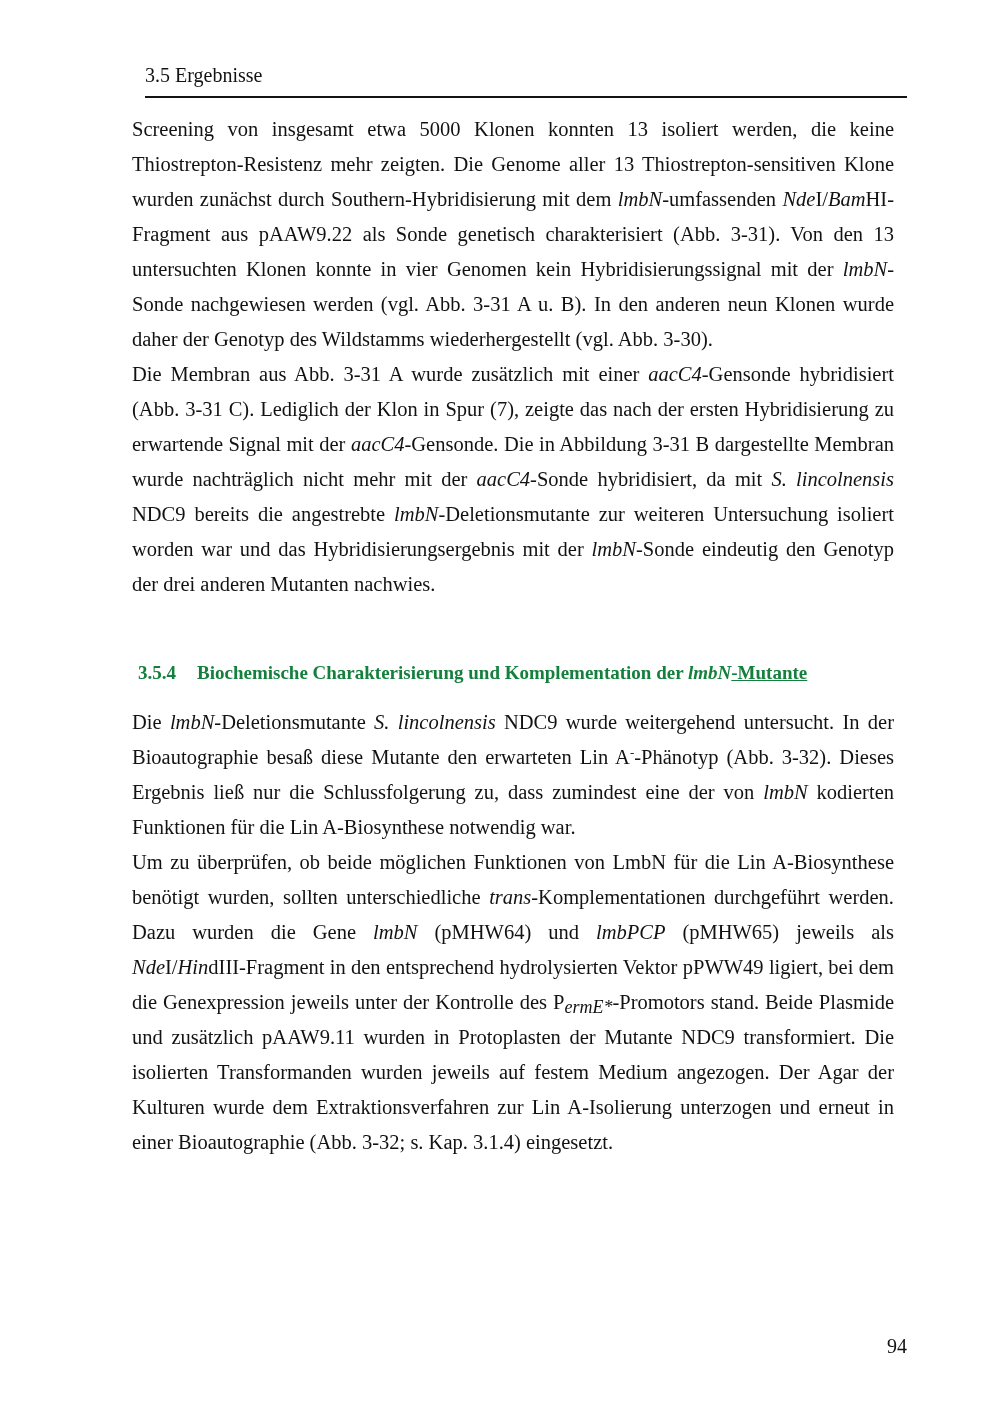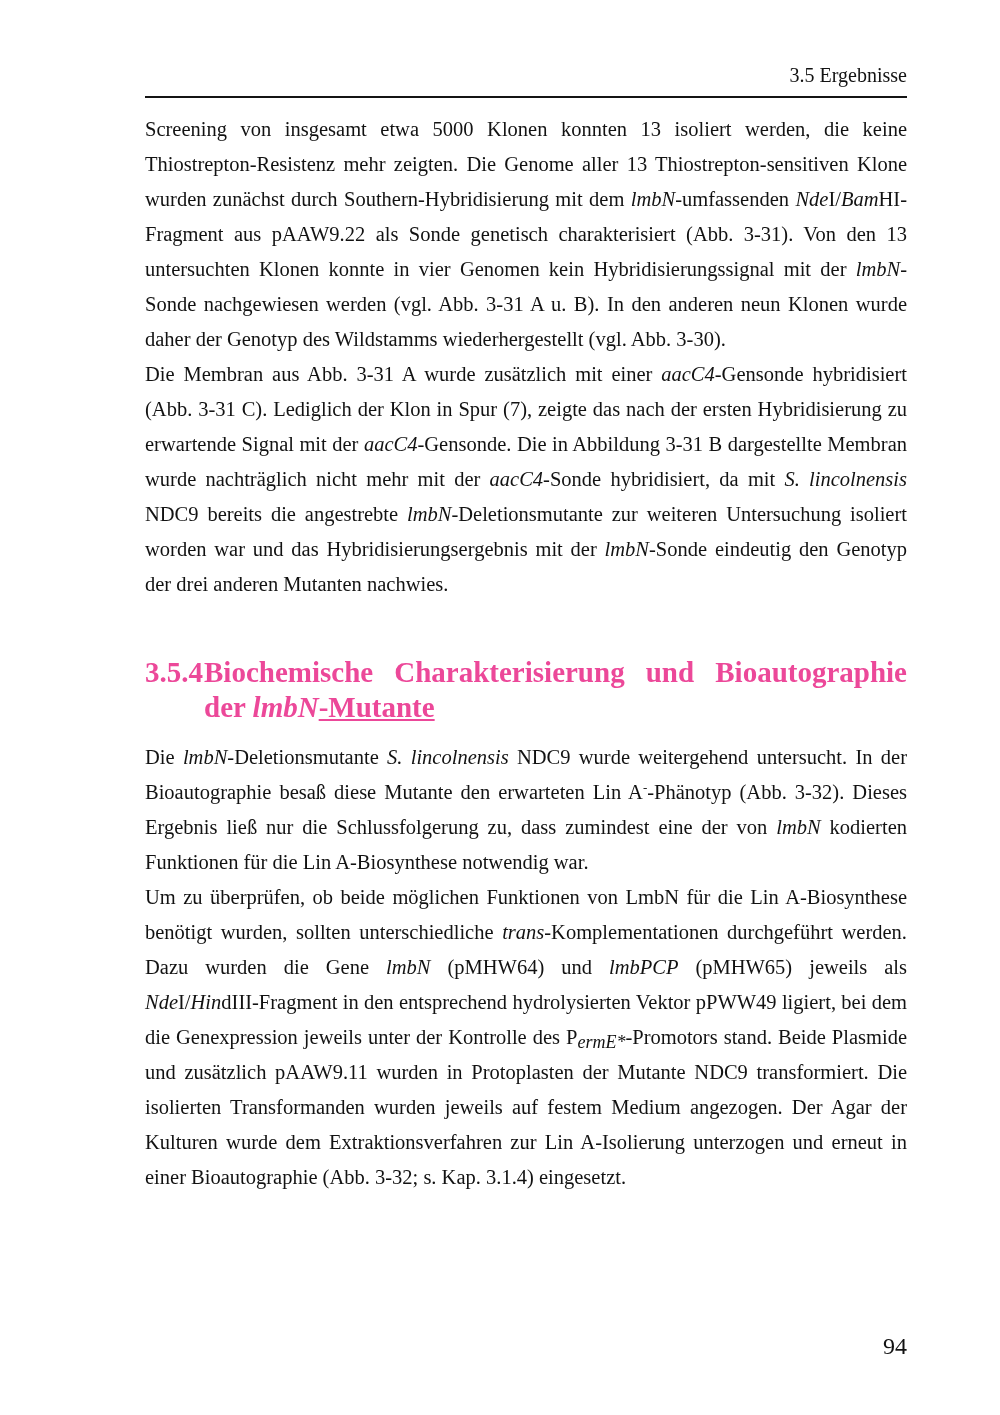--- a/index.html
+++ b/index.html
@@ -12,37 +12,37 @@
     position: relative;
     overflow: hidden;
   }
   .page { position: absolute; inset: 0; background: #ffffff; }
 
   .running-header {
     position: absolute;
     left: 145px;
     width: 762px;
     top: 63px;
-    text-align: right;
+    text-align: left;
     font-size: 20px;
     line-height: 24px;
     color: #121212;
   }
   .header-rule {
     position: absolute;
     left: 145px;
     width: 762px;
     top: 96px;
     border-top: 2px solid #141414;
     height: 0;
   }
 
   .content {
     position: absolute;
-    left: 145px;
+    left: 132px;
     width: 762px;
     top: 112px;
   }
   .content p {
     margin: 0;
     font-size: 20.5px;
     line-height: 35px;
     text-align: justify;
     color: #121212;
   }
@@ -52,42 +52,42 @@
     vertical-align: 7px;
   }
   .content p sub {
     font-size: 18px;
     line-height: 0;
     vertical-align: -4px;
   }
 
   .section-heading {
     display: flex;
-    margin: 53px 0 15px 0;
-    font-size: 29px;
+    margin: 53px 0 15px 6px;
+    font-size: 19px;
     line-height: 35px;
     font-weight: bold;
-    color: #ec4899;
+    color: #15803d;
   }
   .section-heading .hnum {
     flex: 0 0 auto;
     width: 59px;
   }
   .section-heading .htext {
     flex: 1 1 auto;
     text-align: justify;
   }
 
   .page-footer {
     position: absolute;
     left: 145px;
     width: 762px;
     top: 1334px;
     text-align: right;
-    font-size: 24px;
+    font-size: 20px;
     line-height: 24px;
     color: #121212;
   }
 </style>
 </head>
 <body>
 
 <div class="page">
 
   <div class="running-header">3.5 Ergebnisse</div>
@@ -95,21 +95,21 @@
   <div class="header-rule"></div>
 
   <div class="content">
 
     <p><span>Screening von insgesamt etwa 5000 Klonen konnten 13 isoliert werden, die keine Thiostrepton-Resistenz mehr zeigten. Die Genome aller 13 Thiostrepton-sensitiven Klone wurden zunächst durch Southern-Hybridisierung mit dem </span><span style="font-style: italic;">lmbN</span><span>-umfassenden </span><span style="font-style: italic;">Nde</span><span>I/</span><span style="font-style: italic;">Bam</span><span>HI-Fragment aus pAAW9.22 als Sonde genetisch charakterisiert (Abb. 3-31). Von den 13 untersuchten Klonen konnte in vier Genomen kein Hybridisierungssignal mit der </span><span style="font-style: italic;">lmbN</span><span>-Sonde nachgewiesen werden (vgl. Abb. 3-31 A u. B). In den anderen neun Klonen wurde daher der Genotyp des Wildstamms wiederhergestellt (vgl. Abb. 3-30).</span></p>
 
     <p><span>Die Membran aus Abb. 3-31 A wurde zusätzlich mit einer </span><span style="font-style: italic;">aacC4</span><span>-Gensonde hybridisiert (Abb. 3-31 C). Lediglich der Klon in Spur (7), zeigte das nach der ersten Hybridisierung zu erwartende Signal mit der </span><span style="font-style: italic;">aacC4</span><span>-Gensonde. Die in Abbildung 3-31 B dargestellte Membran wurde nachträglich nicht mehr mit der </span><span style="font-style: italic;">aacC4</span><span>-Sonde hybridisiert, da mit </span><span style="font-style: italic;">S. lincolnensis</span><span> NDC9 bereits die angestrebte </span><span style="font-style: italic;">lmbN</span><span>-Deletionsmutante zur weiteren Untersuchung isoliert worden war und das Hybridisierungsergebnis mit der </span><span style="font-style: italic;">lmbN</span><span>-Sonde eindeutig den Genotyp der drei anderen Mutanten nachwies.</span></p>
 
     <div class="section-heading">
       <span class="hnum">3.5.4</span>
-      <span class="htext"><span style="font-weight: bold;">Biochemische Charakterisierung und Bioautographie der </span><span style="font-style: italic; font-weight: bold;">lmbN</span><span style="font-weight: bold; text-decoration: underline;">-Mutante</span></span>
+      <span class="htext"><span style="font-weight: bold;">Biochemische Charakterisierung und Komplementation der </span><span style="font-style: italic; font-weight: bold;">lmbN</span><span style="font-weight: bold; text-decoration: underline;">-Mutante</span></span>
     </div>
 
     <p><span>Die </span><span style="font-style: italic;">lmbN</span><span>-Deletionsmutante </span><span style="font-style: italic;">S. lincolnensis</span><span> NDC9 wurde weitergehend untersucht. In der Bioautographie besaß diese Mutante den erwarteten Lin A</span><sup>-</sup><span>-Phänotyp (Abb. 3-32). Dieses Ergebnis ließ nur die Schlussfolgerung zu, dass zumindest eine der von </span><span style="font-style: italic;">lmbN</span><span> kodierten Funktionen für die Lin A-Biosynthese notwendig war.</span></p>
 
     <p><span>Um zu überprüfen, ob beide möglichen Funktionen von LmbN für die Lin A-Biosynthese benötigt wurden, sollten unterschiedliche </span><span style="font-style: italic;">trans</span><span>-Komplementationen durchgeführt werden. Dazu wurden die Gene </span><span style="font-style: italic;">lmbN</span><span> (pMHW64) und </span><span style="font-style: italic;">lmbPCP</span><span> (pMHW65) jeweils als </span><span style="font-style: italic;">Nde</span><span>I/</span><span style="font-style: italic;">Hin</span><span>dIII-Fragment in den entsprechend hydrolysierten Vektor pPWW49 ligiert, bei dem die Genexpression jeweils unter der Kontrolle des P</span><sub style="font-style: italic;">ermE*</sub><span>-Promotors stand. Beide Plasmide und zusätzlich pAAW9.11 wurden in Protoplasten der Mutante NDC9 transformiert. Die isolierten Transformanden wurden jeweils auf festem Medium angezogen. Der Agar der Kulturen wurde dem Extraktionsverfahren zur Lin A-Isolierung unterzogen und erneut in einer Bioautographie (Abb. 3-32; s. Kap. 3.1.4) eingesetzt.</span></p>
 
   </div>
 
   <div class="page-footer">94</div>
 

